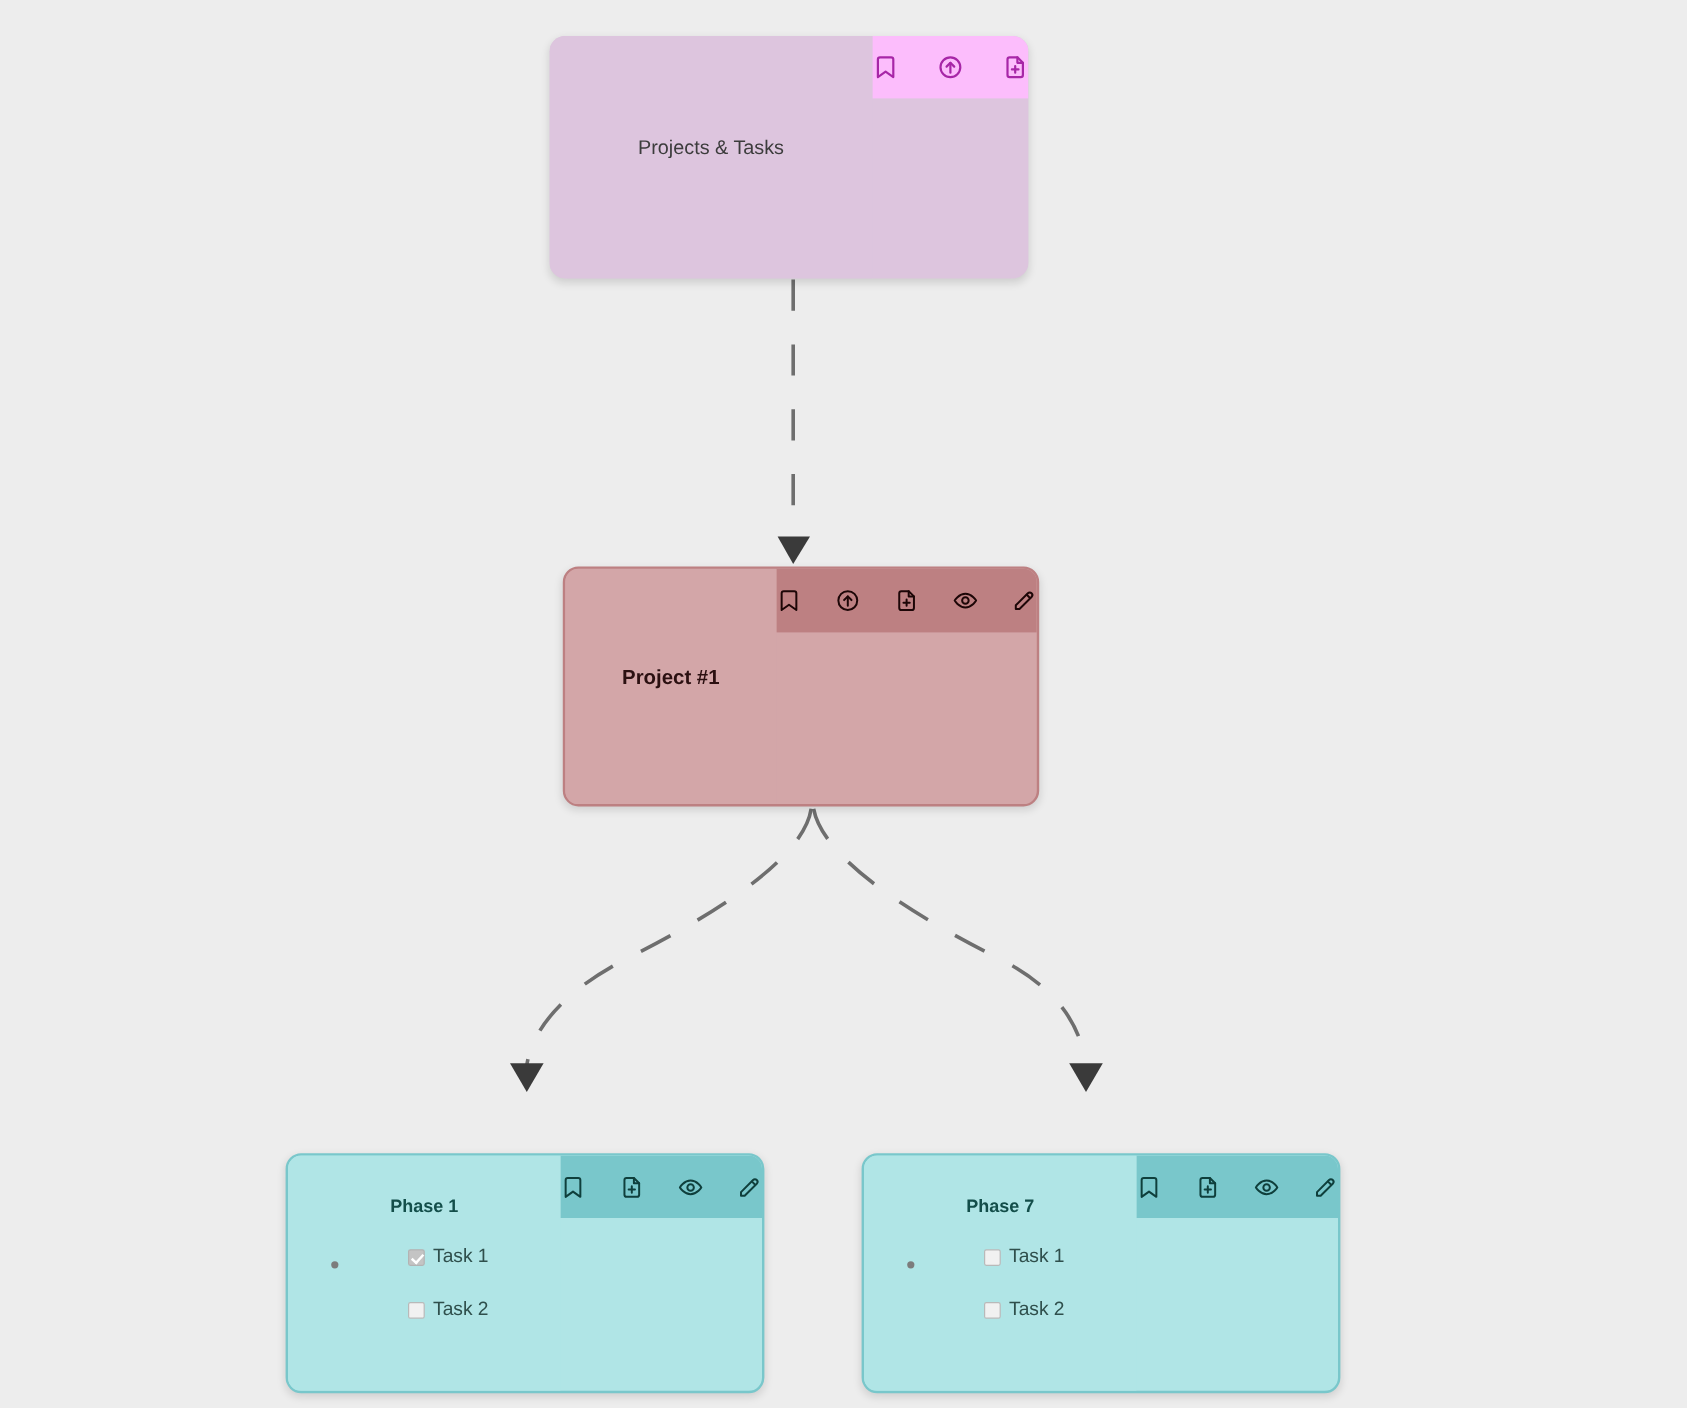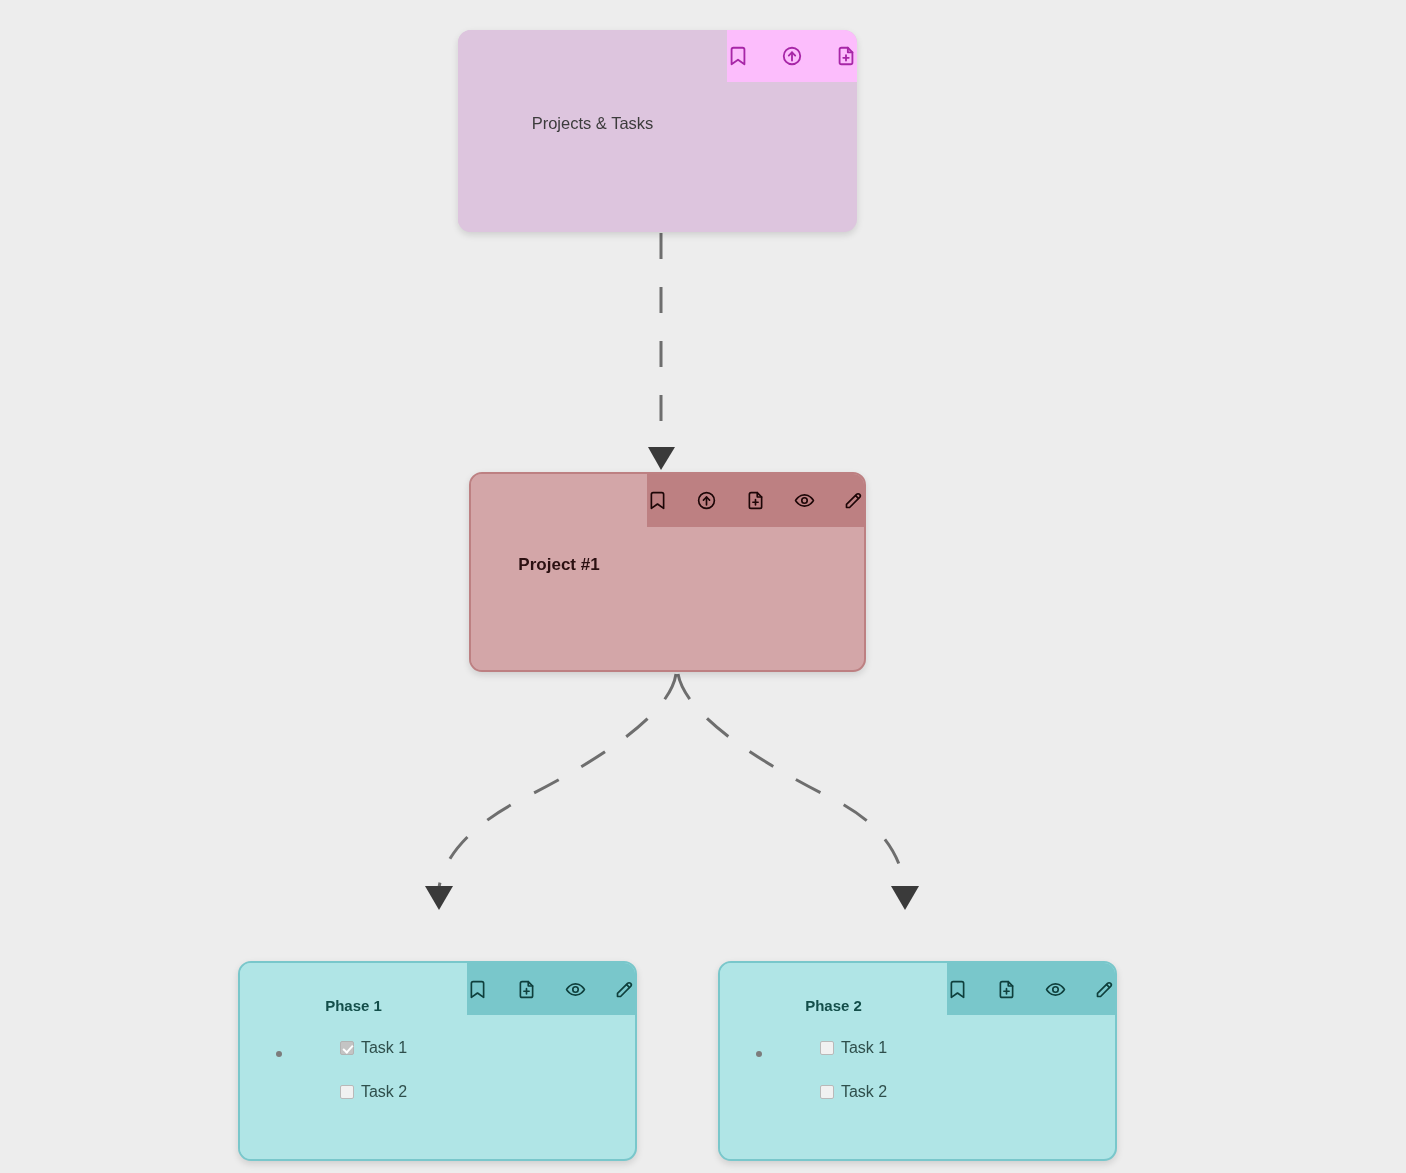--- a/index.html
+++ b/index.html
@@ -322,21 +322,21 @@
         <svg width="21" height="21" viewBox="0 0 24 24" fill="none" stroke="currentColor" stroke-width="1.9" stroke-linecap="round" stroke-linejoin="round">
           <path d="M4 20h3.5L19 8.5a2.4 2.4 0 0 0-3.5-3.5L4 16.5z"></path>
           <path d="M14.5 6.5L17.5 9.5"></path>
         </svg>
       </span>
     </div>
   </div>
 
   <div class="node phase-node" id="node-phase-2">
     <div class="node-body">
-      <div class="node-title">Phase 2</div>
+      <div class="node-title">Phase 7</div>
       <div class="phase-bullet"></div>
       <div class="task-list">
         <div class="task-row">
           <span class="task-checkbox"></span>
           <span>Task 1</span>
         </div>
         <div class="task-row">
           <span class="task-checkbox"></span>
           <span>Task 2</span>
         </div>

